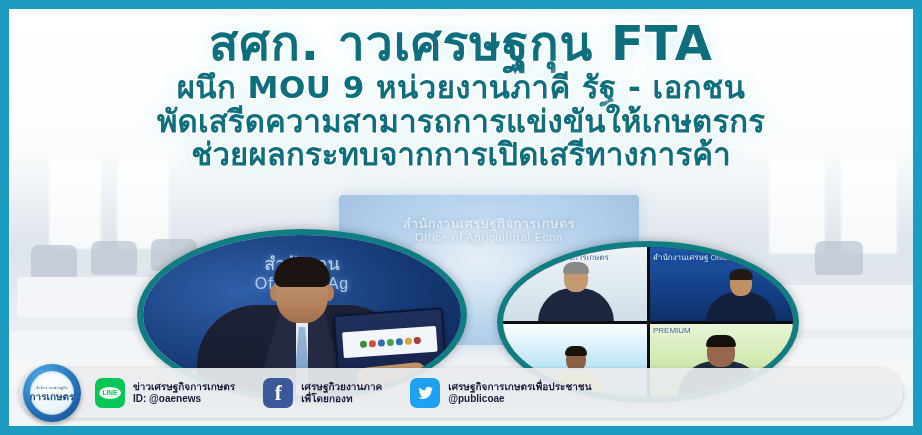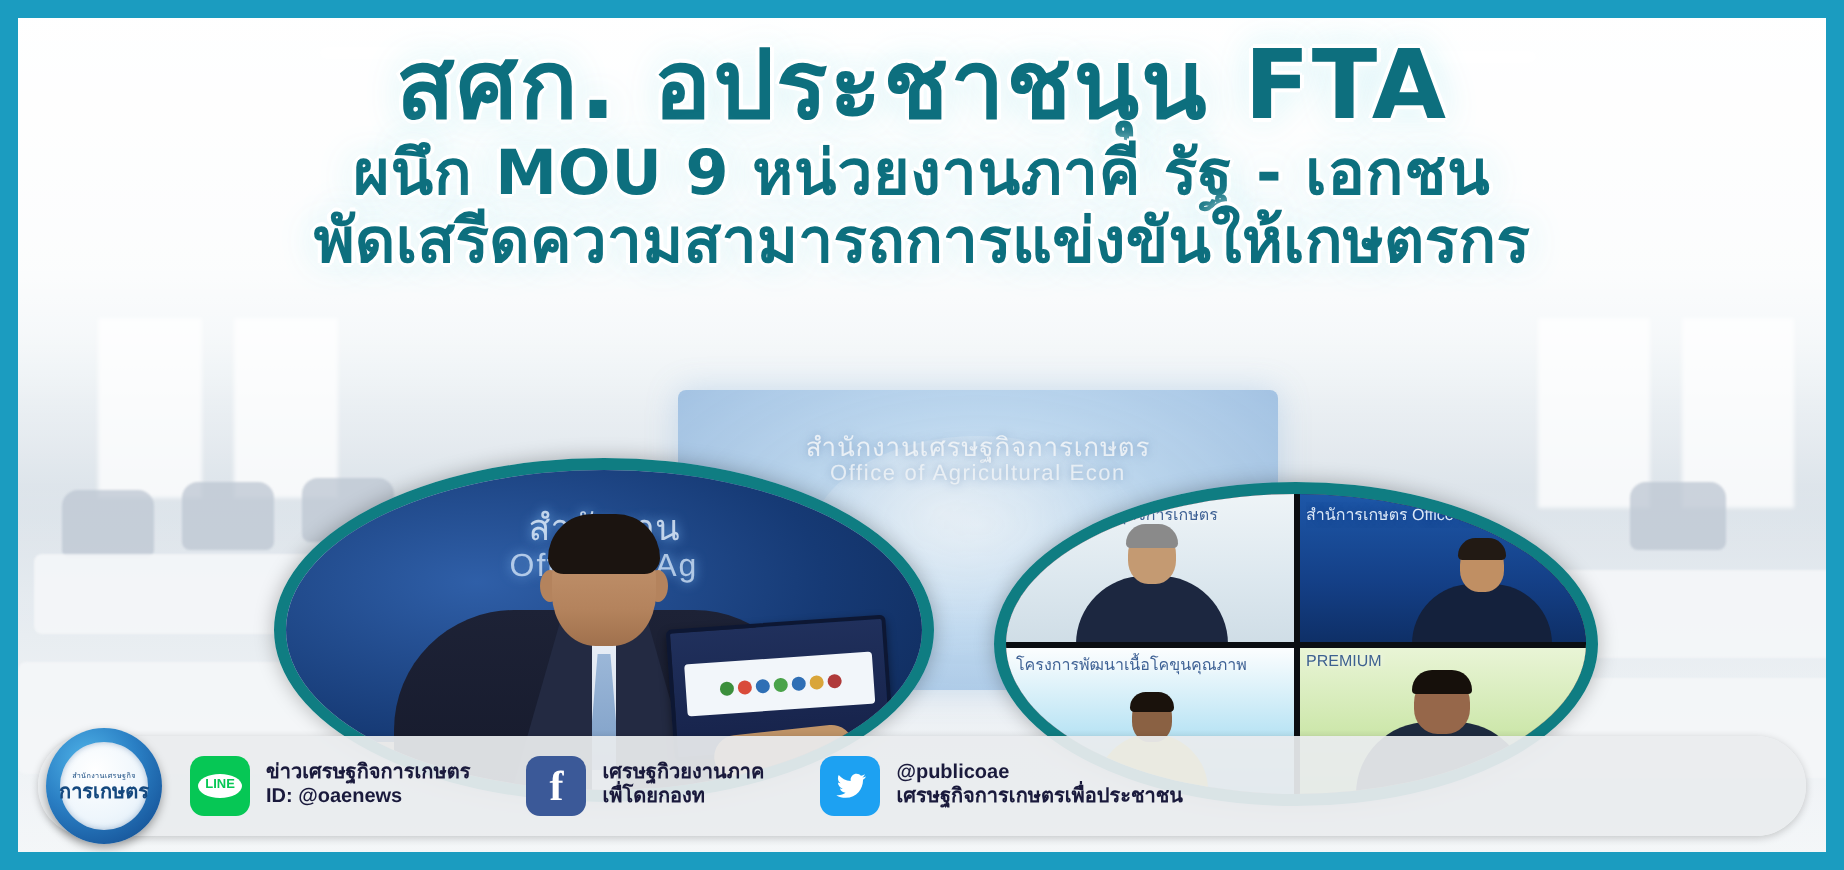--- a/index.html
+++ b/index.html
@@ -194,23 +194,24 @@
     <div class="chair" style="left:142px;top:230px;width:46px;height:32px;"></div>
     <div class="chair" style="left:252px;top:222px;width:42px;height:30px;"></div>
     <div class="chair" style="left:806px;top:232px;width:48px;height:34px;"></div>
     <div class="tbl" style="left:8px;top:268px;width:330px;height:40px;"></div>
     <div class="tbl" style="left:0px;top:322px;width:250px;height:56px;"></div>
     <div class="tbl" style="left:700px;top:276px;width:210px;height:44px;"></div>
     <div class="tbl" style="left:660px;top:330px;width:250px;height:50px;"></div>
   </div>
 
   <div class="headline">
-    <div class="hl hl1">สศก. อประชาชนุน FTA</div>
+    <div class="hl hl1">สศก. าวเศรษฐกุน FTA</div>
     <div class="hl hl2">ผนึก MOU 9 หน่วยงานภาคี รัฐ - เอกชน</div>
     <div class="hl hl3">พัดเสรีดความสามารถการแข่งขันให้เกษตรกร</div>
+    <div class="hl hl4">ช่วยผลกระทบจากการเปิดเสรีทางการค้า</div>
   </div>
 
   <div class="circ circ-left">
     <div class="cl-bg"></div>
     <div class="cl-txt1">สำนักงาน</div>
     <div class="cl-txt2">Office of Ag</div>
     <div class="desk"></div>
     <div class="p-body"></div>
     <div class="p-shirt"></div>
     <div class="p-tie"></div>
@@ -238,28 +239,27 @@
     <div class="grid-wrap">
 
       <div class="gcell g1">
         <div class="gcap">สำนักงานเศรษฐกิจการเกษตร</div>
         <div class="gb" style="width:76px;height:34px;background:#1c2740;"></div>
         <div class="gh" style="bottom:30px;width:24px;height:28px;background:#c49a72;"></div>
         <div class="gh" style="bottom:48px;width:26px;height:12px;background:#8a8a8a;border-radius:13px 13px 3px 3px;"></div>
       </div>
 
       <div class="gcell g2">
-        <div class="gcap light">สำนัการเกษตร  Office of Agricultu</div>
+        <div class="gcap light">สำนักงานเศรษฐ  Office of Agricultu</div>
         <div class="gb" style="width:70px;height:30px;background:#14213c;margin-left:20px;"></div>
         <div class="gh" style="bottom:26px;margin-left:20px;width:22px;height:26px;background:#c08f63;"></div>
         <div class="gh" style="bottom:42px;margin-left:20px;width:24px;height:11px;background:#221a14;border-radius:12px 12px 3px 3px;"></div>
       </div>
 
       <div class="gcell g3">
-        <div class="gcap">โครงการพัฒนาเนื้อโคขุนคุณภาพ</div>
         <div class="gb" style="width:56px;height:30px;background:#e8d23c;"></div>
         <div class="gh" style="bottom:26px;width:20px;height:24px;background:#8a6143;"></div>
         <div class="gh" style="bottom:41px;width:22px;height:10px;background:#1a120c;border-radius:11px 11px 3px 3px;"></div>
       </div>
 
       <div class="gcell g4">
         <div class="gcap">PREMIUM</div>
         <div class="gb" style="width:86px;height:36px;background:#1e2b3f;"></div>
         <div class="gh" style="bottom:30px;width:28px;height:30px;background:#96674a;"></div>
         <div class="gh" style="bottom:50px;width:30px;height:12px;background:#16100b;border-radius:15px 15px 3px 3px;"></div>
@@ -312,21 +312,21 @@
         </span>
       </div>
 
       <div class="sblock">
         <span class="sicon ic-tw">
           <svg width="19" height="16" viewBox="0 0 24 24" aria-hidden="true">
               <path fill="#ffffff" d="M23 4.9c-.8.4-1.7.6-2.6.8 1-.6 1.7-1.5 2-2.5-.9.5-1.9.9-2.9 1.1-.8-.9-2-1.5-3.3-1.5-2.5 0-4.5 2-4.5 4.5 0 .4 0 .7.1 1C8.1 8.1 4.9 6.4 2.8 3.8c-.4.7-.6 1.4-.6 2.3 0 1.6.8 3 2 3.8-.7 0-1.4-.2-2-.6 0 2.2 1.6 4 3.6 4.5-.4.1-.8.2-1.2.2-.3 0-.6 0-.9-.1.6 1.8 2.2 3.1 4.2 3.1-1.5 1.2-3.5 1.9-5.6 1.9H1c2 1.3 4.4 2 7 2 8.4 0 13-7 13-13v-.6c.9-.6 1.6-1.4 2.2-2.3z"></path>
             </svg>
         </span>
         <span class="stext">
+          <span class="l2">เศรษฐกิจการเกษตรเพื่อประชาชน</span>
           <span class="l2">@publicoae</span>
-          <span class="l2">เศรษฐกิจการเกษตรเพื่อประชาชน</span>
         </span>
       </div>
 
     </div>
   </div>
 
 </div>
 
 </body></html>

